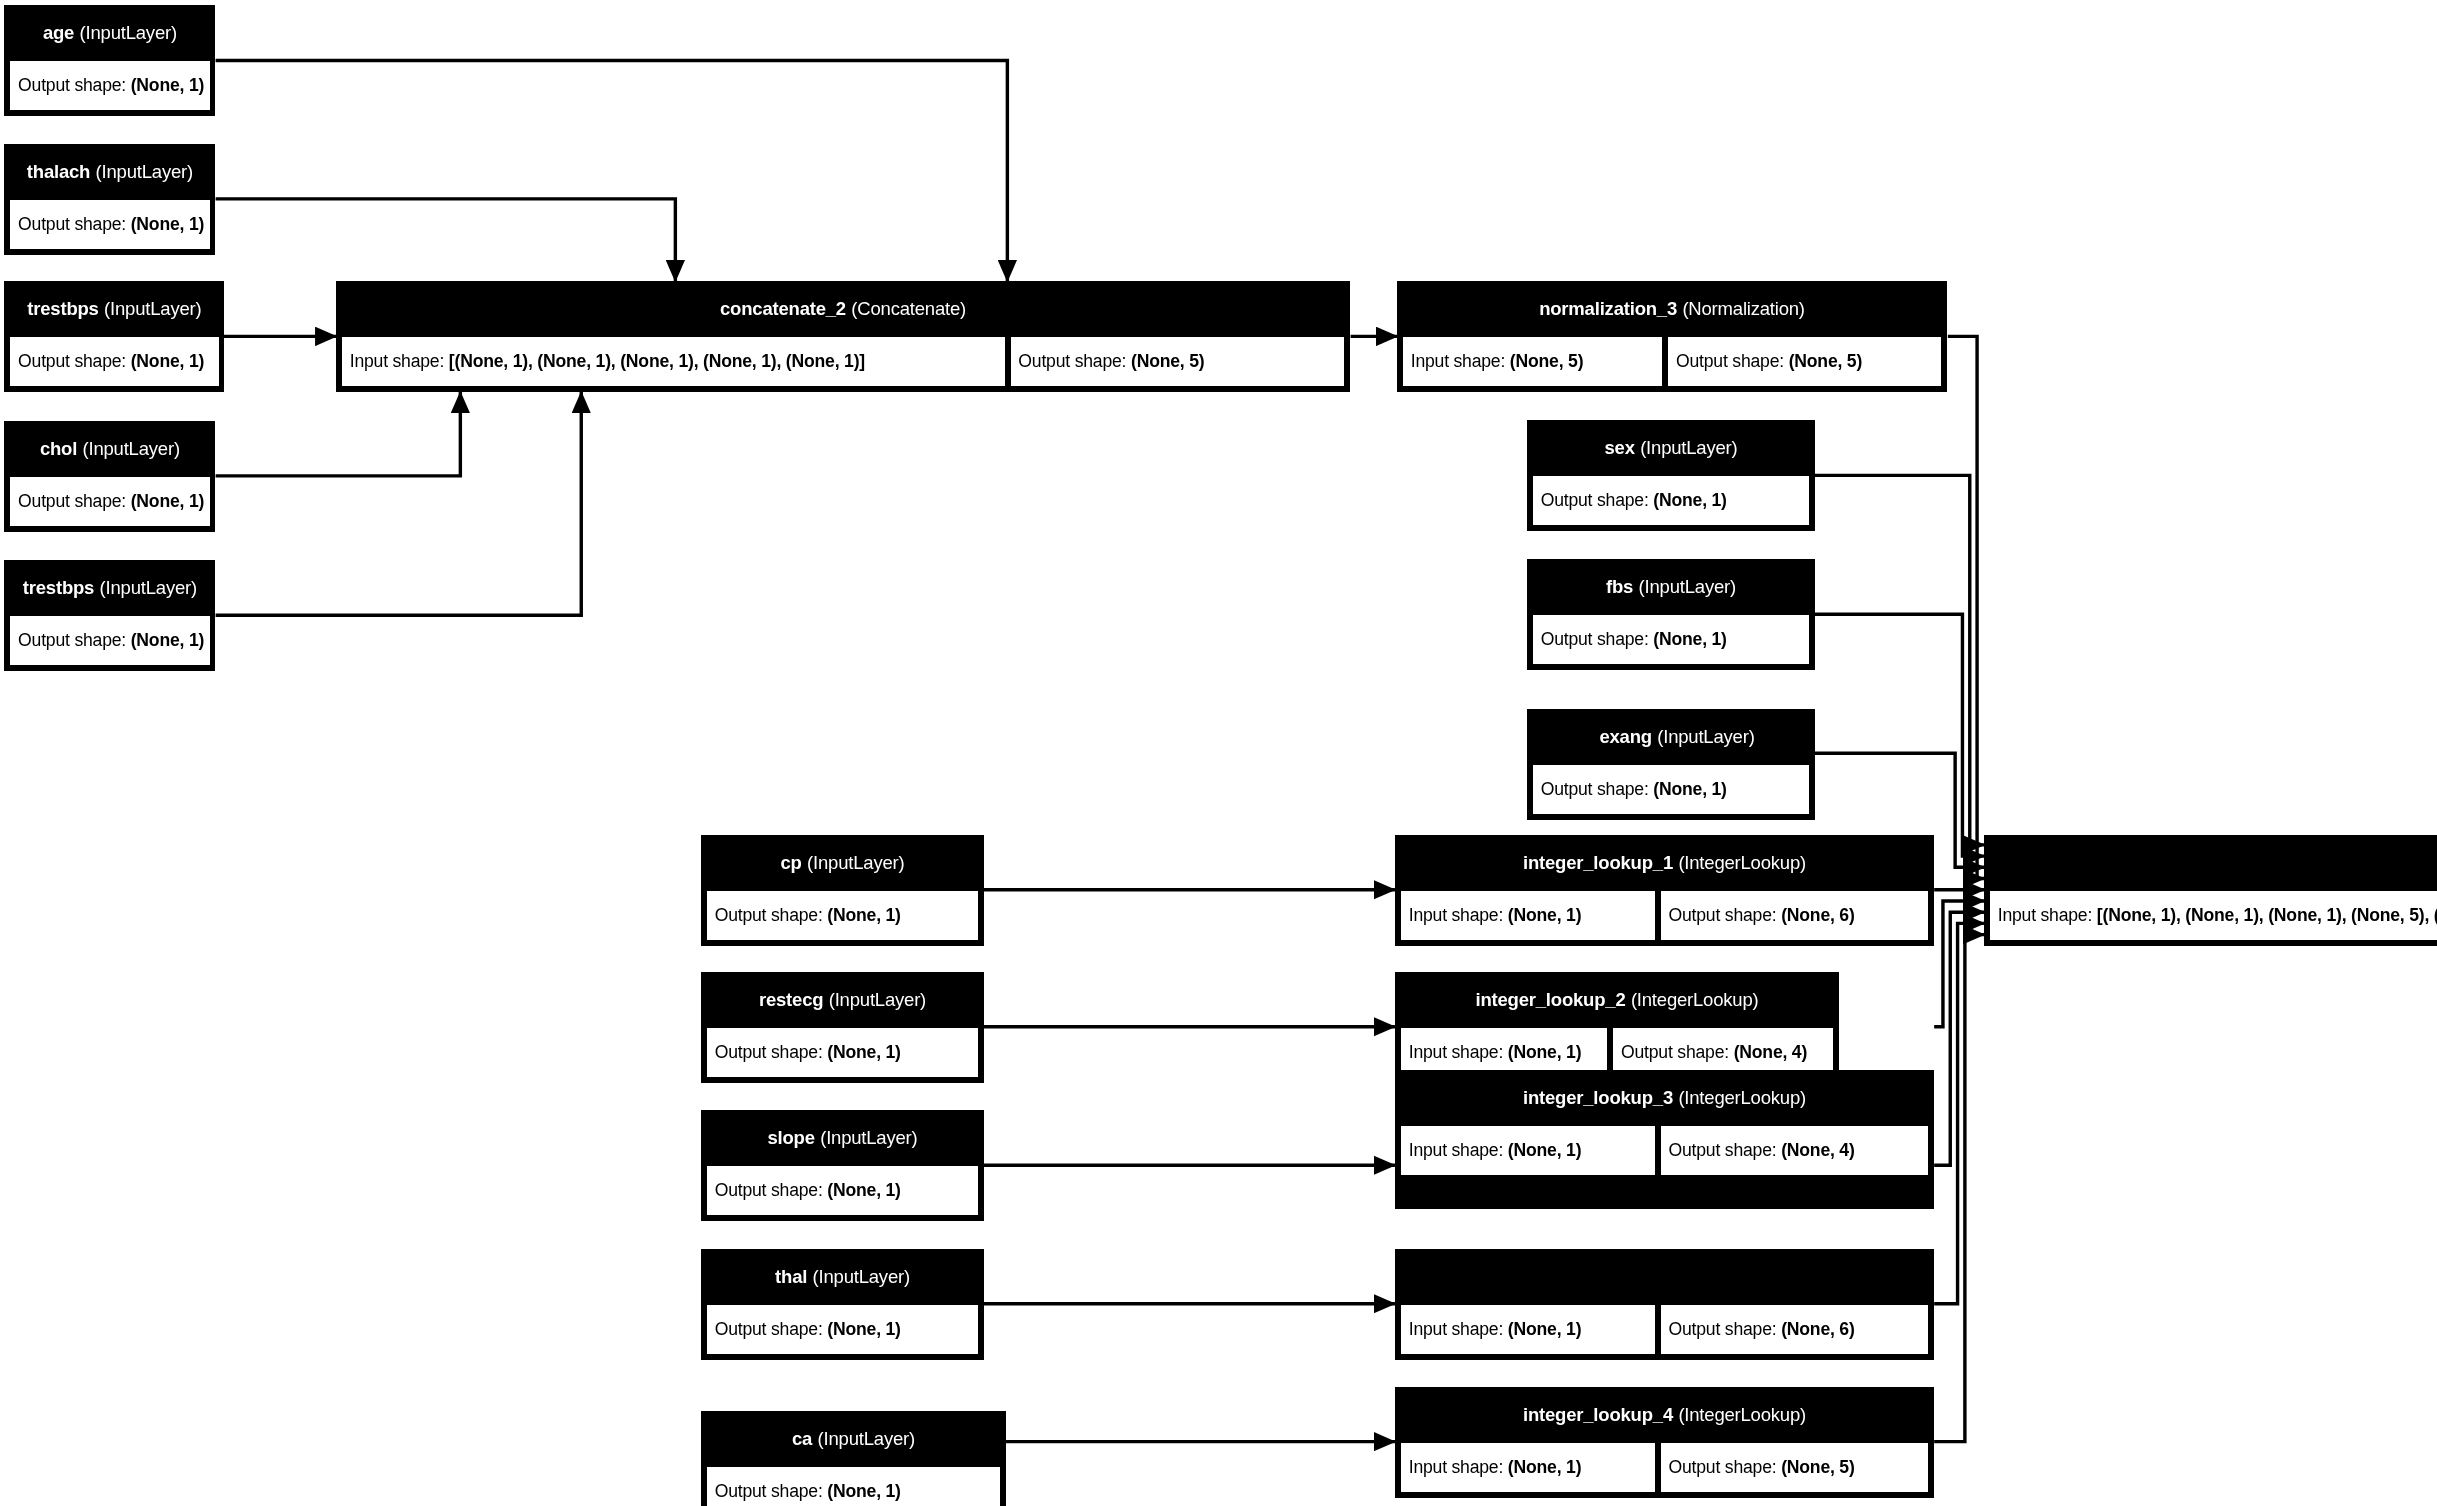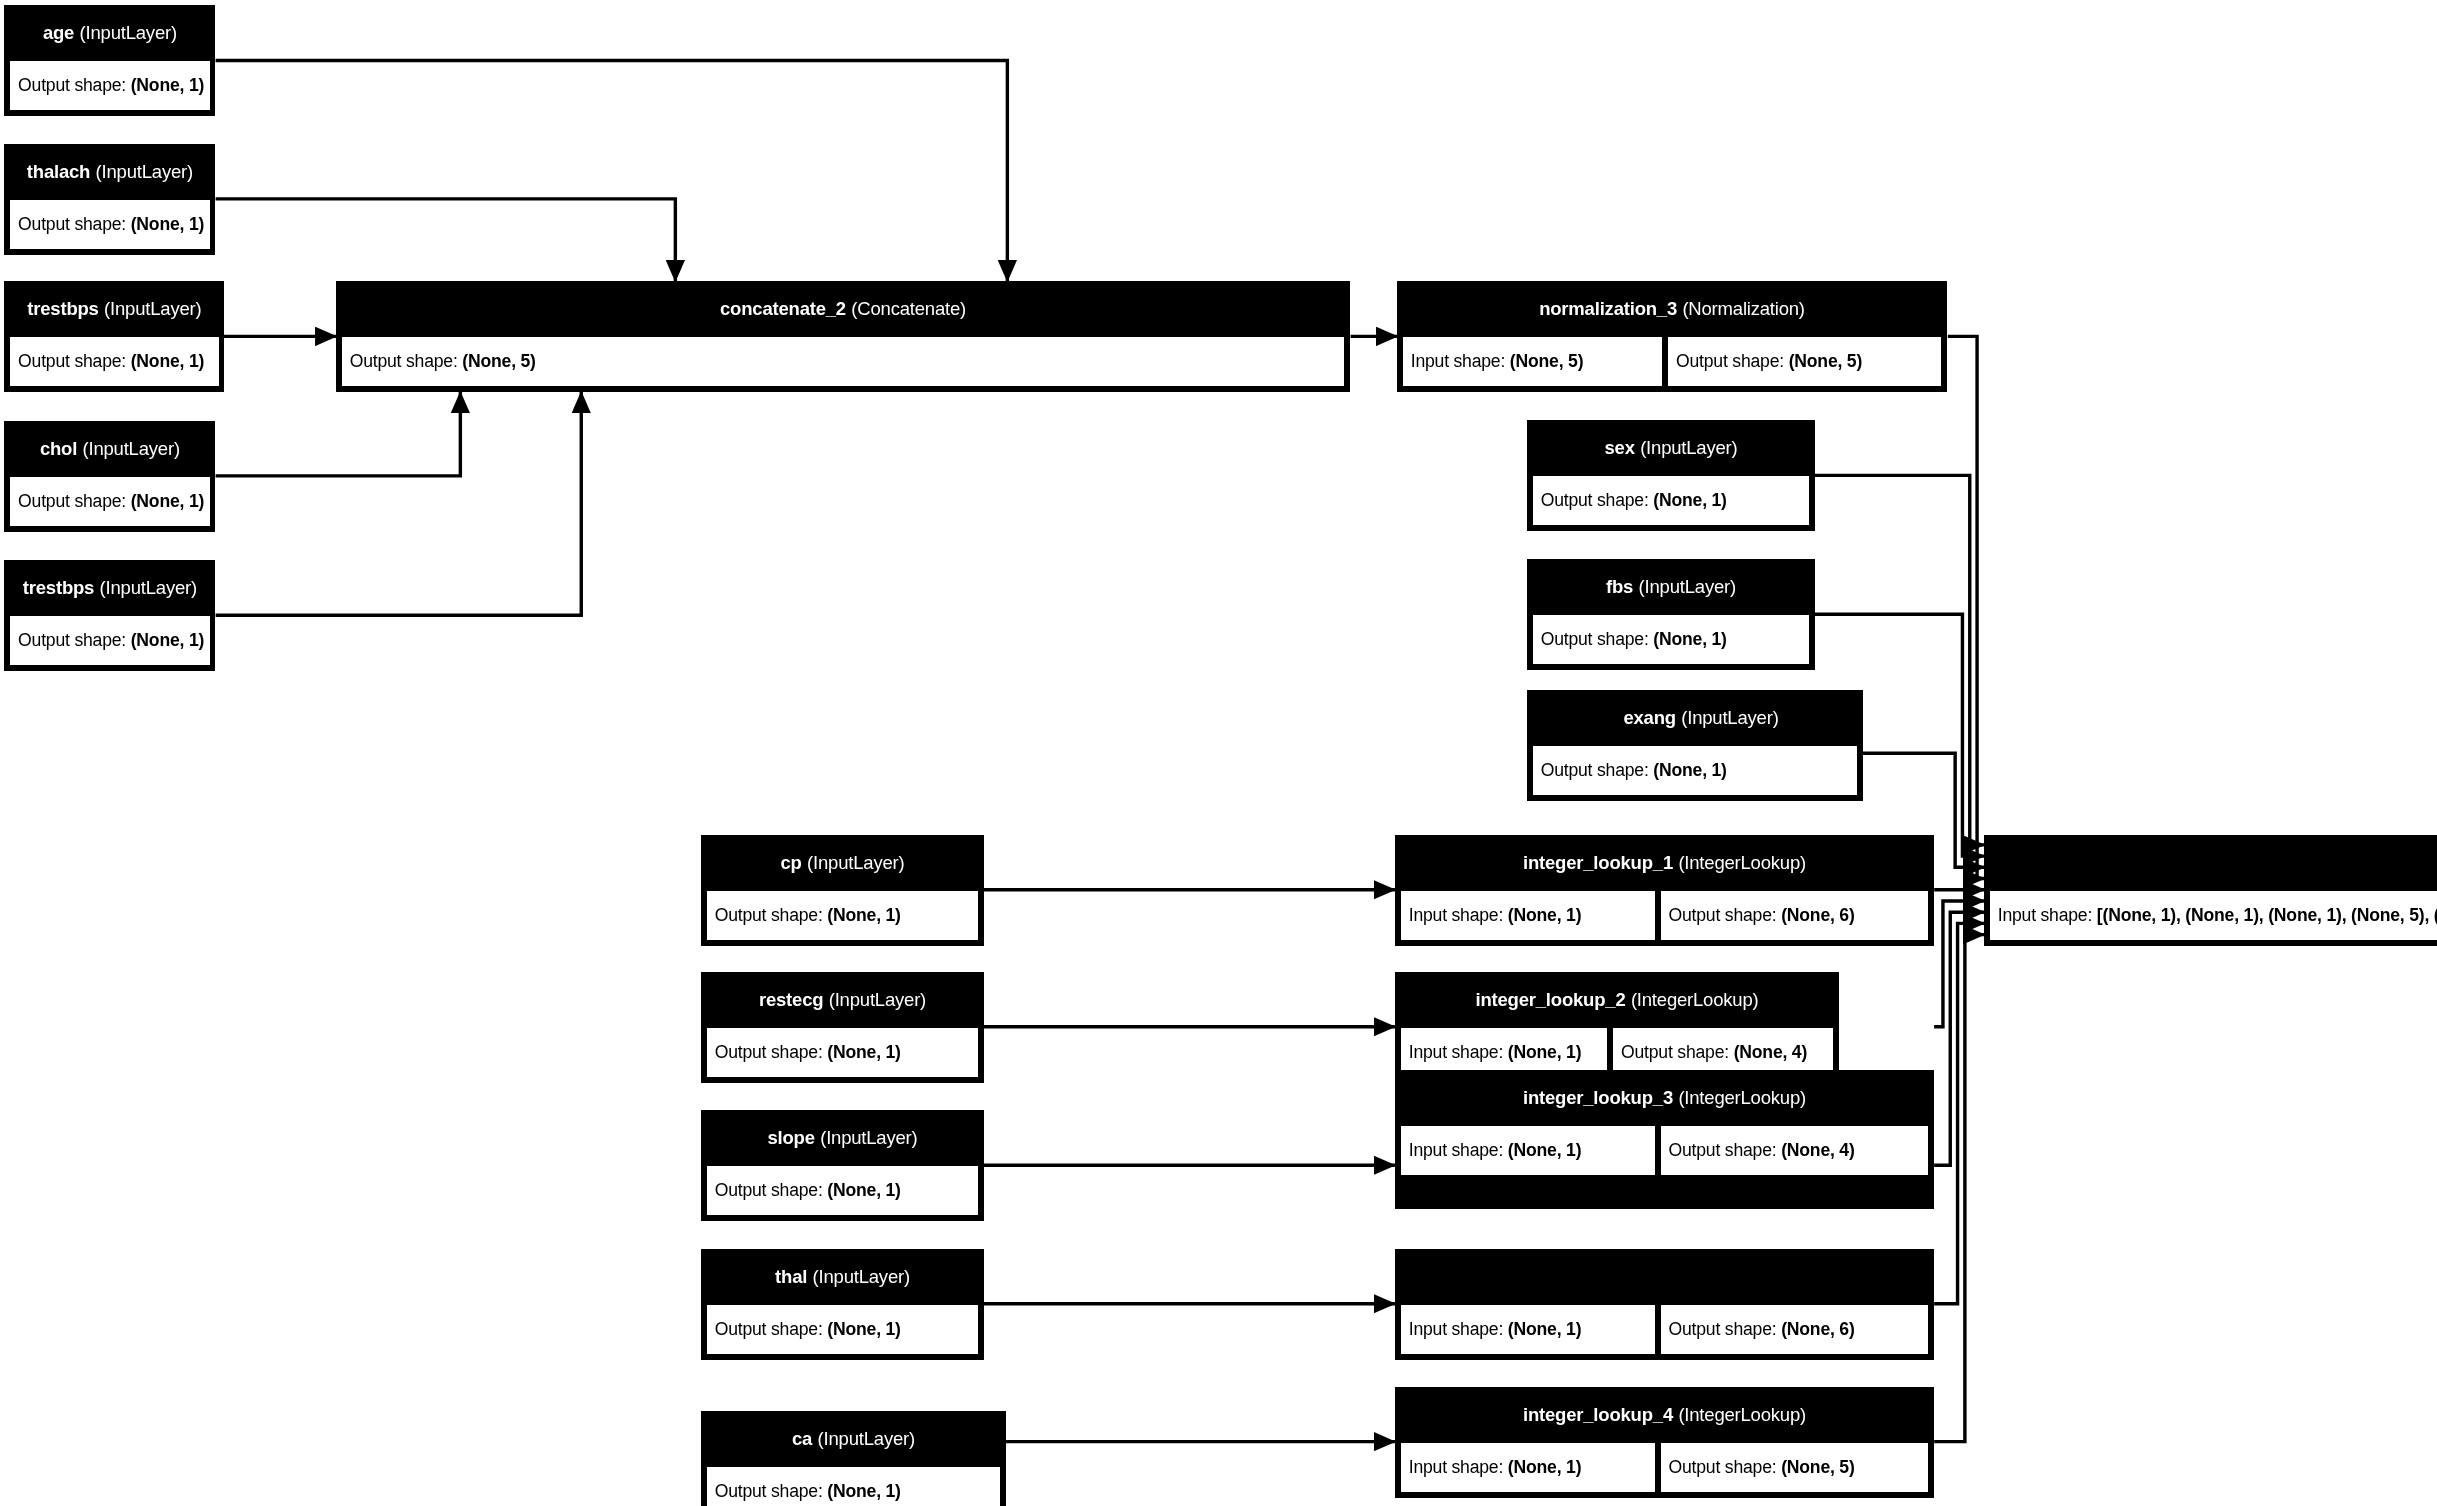--- a/index.html
+++ b/index.html
@@ -100,20 +100,21 @@
         <div class="node-cells">
           <div class="node-cell"><span class="cell-label">Output shape: </span><span class="cell-value">(None, 1)</span></div>
         </div>
       </div>
       <div class="node" style="left: 336px; top: 281px; width: 1014px; height: 111px;">
         <div class="node-title">
           <span class="node-name">concatenate_2</span>
           <span class="node-type">(Concatenate)</span>
         </div>
         <div class="node-cells">
+          <div class="node-cell"><span class="cell-label">Input shape: </span><span class="cell-value">[(None, 1), (None, 1), (None, 1), (None, 1), (None, 1)]</span></div>
           <div class="node-cell"><span class="cell-label">Output shape: </span><span class="cell-value">(None, 5)</span></div>
         </div>
       </div>
       <div class="node" style="left: 1397px; top: 281px; width: 550px; height: 111px;">
         <div class="node-title">
           <span class="node-name">normalization_3</span>
           <span class="node-type">(Normalization)</span>
         </div>
         <div class="node-cells">
           <div class="node-cell"><span class="cell-label">Input shape: </span><span class="cell-value">(None, 5)</span></div>
@@ -131,21 +132,21 @@
       </div>
       <div class="node" style="left: 1527px; top: 559px; width: 288px; height: 111px;">
         <div class="node-title">
           <span class="node-name">fbs</span>
           <span class="node-type">(InputLayer)</span>
         </div>
         <div class="node-cells">
           <div class="node-cell"><span class="cell-label">Output shape: </span><span class="cell-value">(None, 1)</span></div>
         </div>
       </div>
-      <div class="node" style="left: 1527px; top: 690px; width: 336px; height: 111px; padding-left: 12px;">
+      <div class="node" style="left: 1527px; top: 709px; width: 288px; height: 111px; padding-left: 12px;">
         <div class="node-title">
           <span class="node-name">exang</span>
           <span class="node-type">(InputLayer)</span>
         </div>
         <div class="node-cells">
           <div class="node-cell"><span class="cell-label">Output shape: </span><span class="cell-value">(None, 1)</span></div>
         </div>
       </div>
       <div class="node" style="left: 701px; top: 835px; width: 283px; height: 111px;">
         <div class="node-title">

